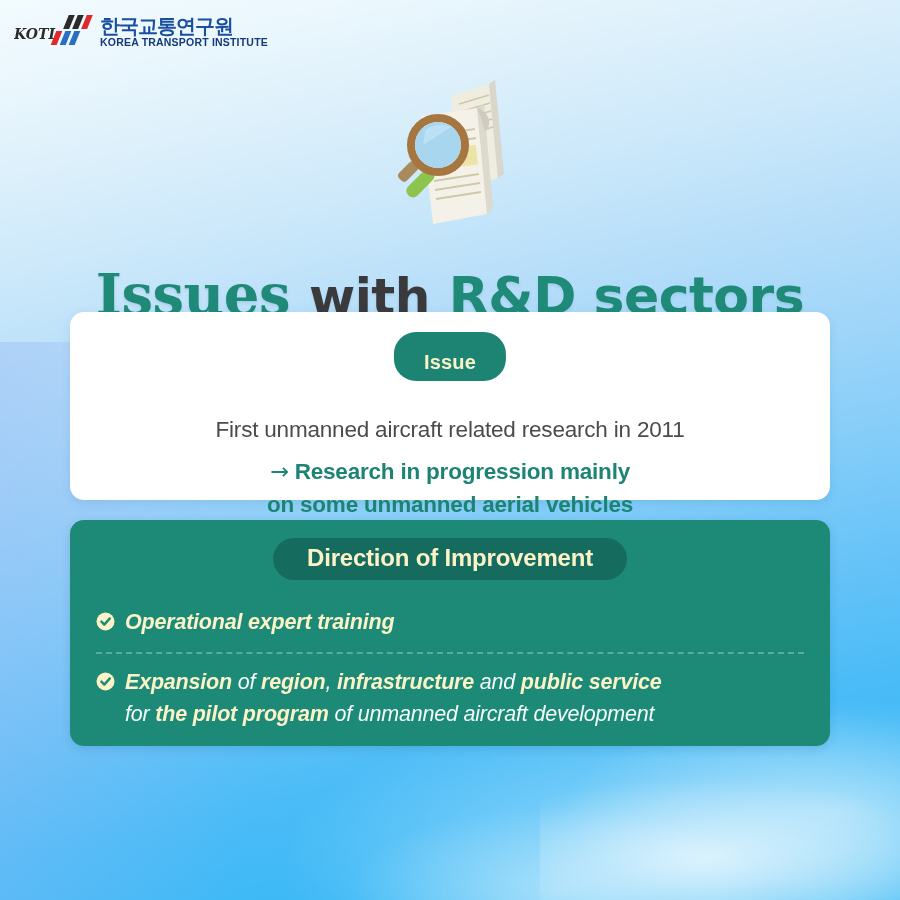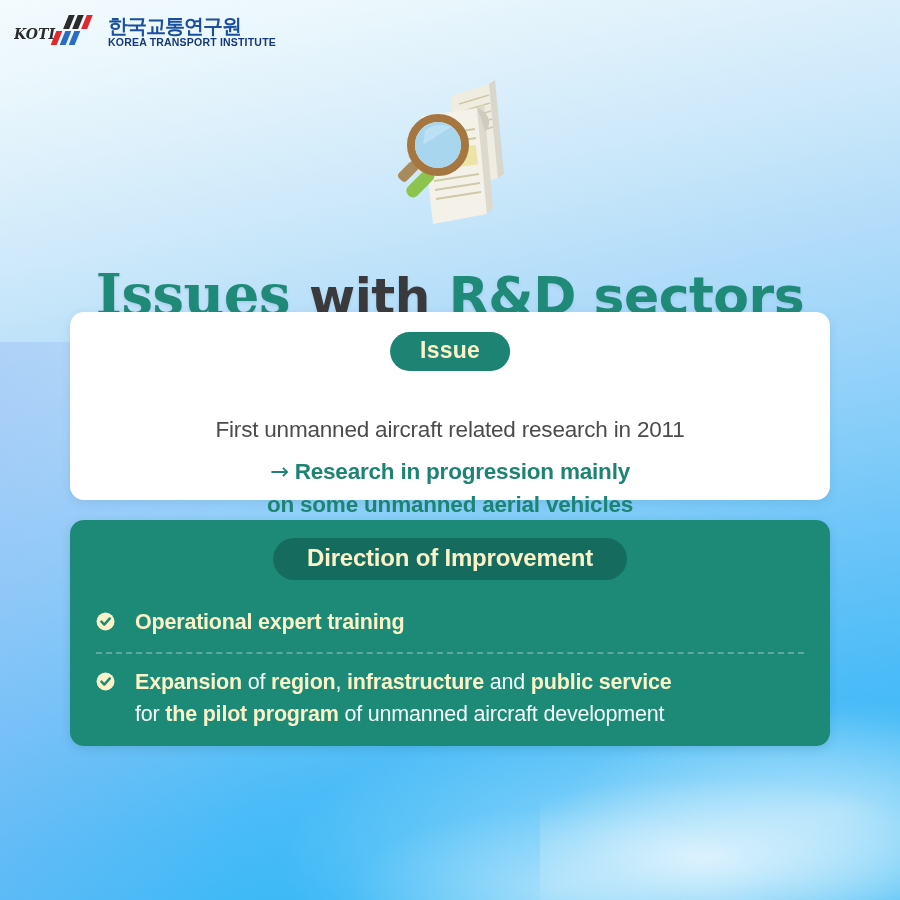--- a/index.html
+++ b/index.html
@@ -60,21 +60,21 @@
     width: 900px;
     height: 900px;
   }
 
   
   .logo {
     position: absolute;
     left: 14px; top: 12px;
     display: flex;
     align-items: center;
-    gap: 8px;
+    gap: 0;
   }
   .logo-mark {
     display: block;
   }
   .logo-text { line-height: 1; }
   .logo-ko {
     font-family: "DejaVu Sans", sans-serif;
     font-size: 20px;
     font-weight: bold;
     color: #1b4fa0;
@@ -127,22 +127,22 @@
     box-shadow: 0 3px 10px rgba(40,90,140,0.13);
   }
   .issue-badge {
     position: absolute;
     left: 50%;
     transform: translateX(-50%);
     top: 20px;
     background: #1d8474;
     color: #fbf3c7;
     border-radius: 22px;
-    padding: 7px 30px 9px;
-    font-size: 23px;
+    padding: 20px 30px 9px;
+    font-size: 20px;
     font-weight: bold;
     line-height: 1;
     letter-spacing: 0.2px;
   }
   .issue-line1 {
     position: absolute;
     top: 82px; left: 0; width: 100%;
     text-align: center;
     font-size: 22.5px;
     color: #4b4b4d;
@@ -191,21 +191,22 @@
   .imp-list {
     position: absolute;
     top: 74px;
     left: 26px;
     right: 26px;
   }
   .imp-item {
     display: flex;
     align-items: flex-start;
     padding: 12px 0 13px 0;
-    gap: 20px;
+    gap: 10px;
+    font-style: italic;
   }
   .imp-item + .imp-item {
     border-top: 2px dashed rgba(255,255,255,0.28);
   }
   .check-icon {
     flex: 0 0 auto;
     margin-top: 6px;
   }
   .imp-text {
     font-size: 21.5px;

